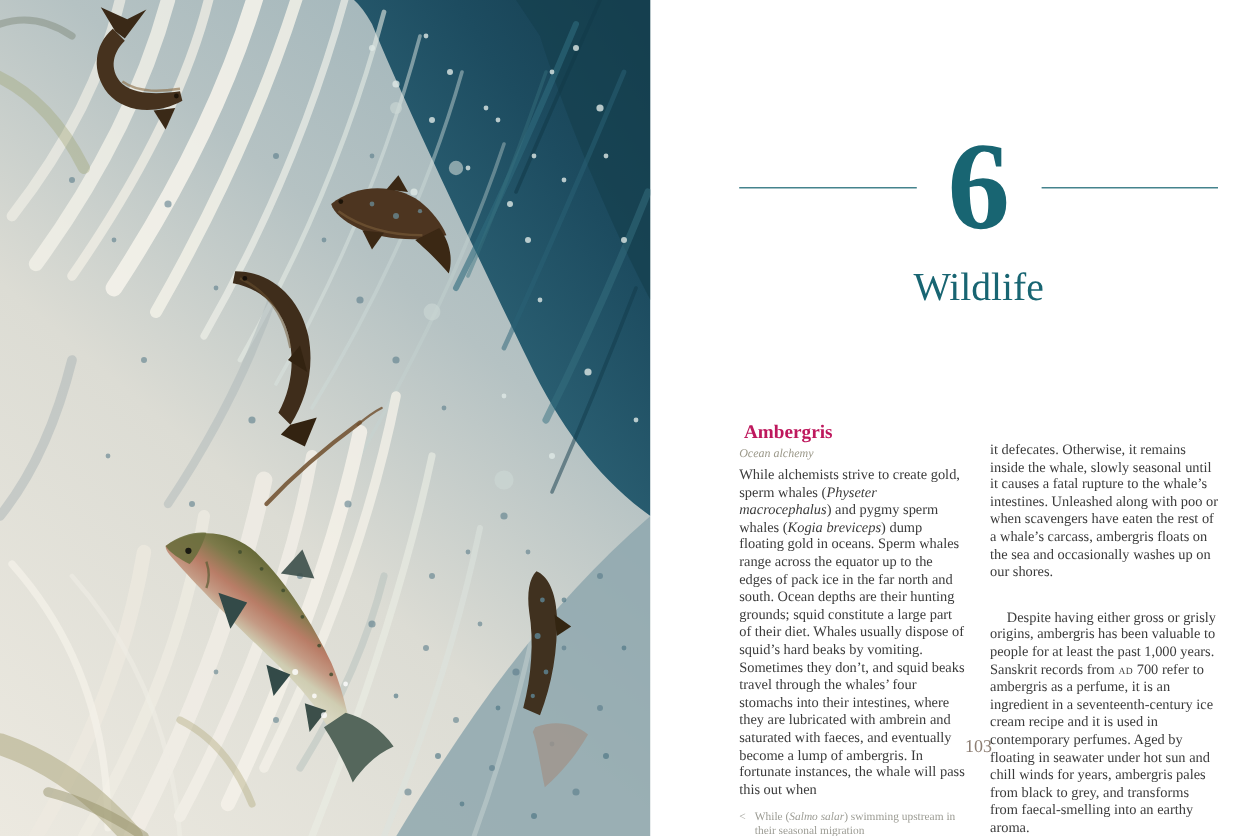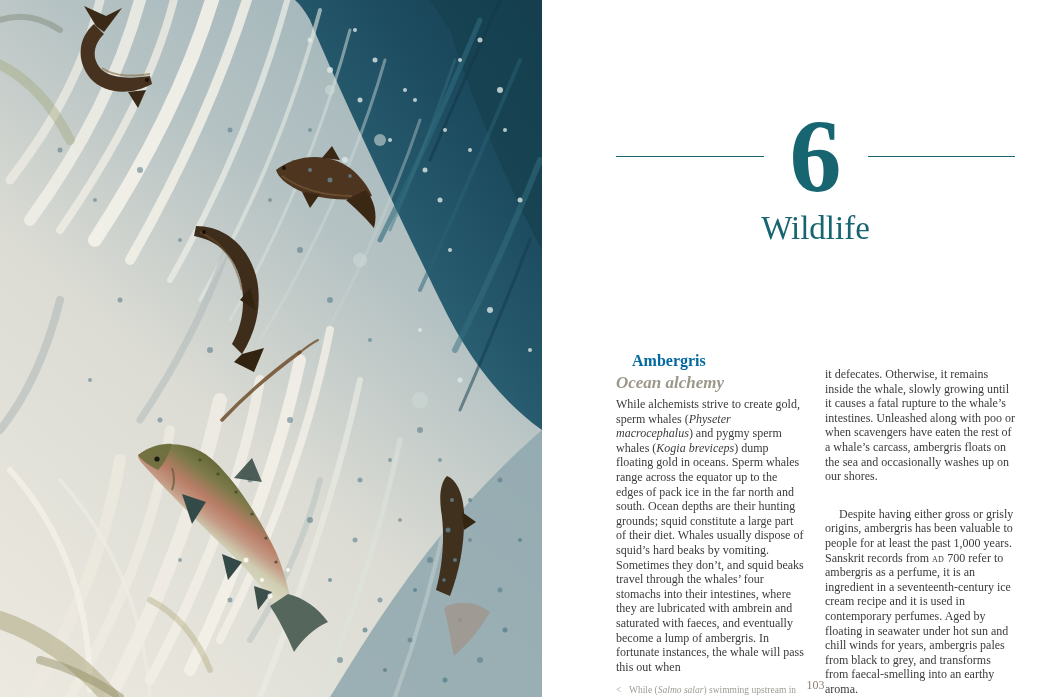--- a/index.html
+++ b/index.html
@@ -9,39 +9,39 @@
   
   .illustration { width:542px; height:697px; flex:none; overflow:hidden; }
   .illustration svg { display:block; }
 
   
   .page { position:relative; flex:1; box-sizing:border-box; }
   .chapter-head { position:absolute; top:108px; left:74px; right:25px;
                   display:flex; align-items:center; justify-content:center; gap:26px; height:96px; }
   .rule { flex:1; height:1px; background:#186572; }
   .chapter-number { font-size:104px; line-height:96px; font-weight:bold; color:#186572; }
-  .chapter-title { position:absolute; top:210px; left:74px; right:25px;
+  .chapter-title { position:absolute; top:222px; left:74px; right:25px;
                    text-align:center; font-size:33px; color:#186572; }
 
   .article { position:absolute; top:352px; left:74px; right:25px; display:flex; gap:19px; }
   .col { width:190px; flex:none; }
-  .article-heading { margin:0 0 3px 16px; font-size:16px; font-weight:bold; color:#0369a1; }
-  .article-subtitle { font-style:italic; font-size:17px; color:#9b9889; margin:0 0 4px 0;font-weight:bold; }
+  .article-heading { margin:0 0 3px 4px; font-size:16px; font-weight:bold; color:#be185d; }
+  .article-subtitle { font-style:italic; font-size:10px; color:#9b9889; margin:0 0 4px 0; }
   .body-p { margin:0; font-size:12px; line-height:14.6px; color:#3b3b3b; }
   .body-p.indent { text-indent:14px;margin-top:23px; }
   .seg-i { font-style:italic;text-align:right; }
   .seg-sc { font-variant:small-caps; letter-spacing:0.03em; }
   .col-right { padding-top:15px; }
 
   .caption { position:relative; margin-top:10px; padding-left:13px;
              font-size:9.5px; line-height:12px; color:#9c9c94; }
   .caption-marker { position:absolute; left:0; top:0; }
 
-  .page-number { position:absolute; top:678px; left:74px; right:25px;
-                 text-align:center; font-size:12px; color:#8d7e73; }
+  .page-number { position:absolute; top:615px; left:74px; right:25px;
+                 text-align:center; font-size:15px; color:#8d7e73; }
 </style>
 </head>
 <body>
 
 <div class="spread">
 
   <div class="illustration">
     <svg width="542" height="697" viewBox="0 0 542 697" xmlns="http://www.w3.org/2000/svg">
       <defs>
         <linearGradient id="bgGrad" x1="0" y1="697" x2="542" y2="60" gradientUnits="userSpaceOnUse">
@@ -293,21 +293,21 @@
         <div class="article-subtitle">Ocean alchemy</div>
         <div>
             <p class="body-p"><span>While alchemists strive to create gold, sperm whales (</span><span class="seg-i">Physeter macrocephalus</span><span>) and pygmy sperm whales (</span><span class="seg-i">Kogia breviceps</span><span>) dump floating gold in oceans. Sperm whales range across the equator up to the edges of pack ice in the far north and south. Ocean depths are their hunting grounds; squid constitute a large part of their diet. Whales usually dispose of squid’s hard beaks by vomiting. Sometimes they don’t, and squid beaks travel through the whales’ four stomachs into their intestines, where they are lubricated with ambrein and saturated with faeces, and eventually become a lump of ambergris. In fortunate instances, the whale will pass this out when</span></p>
           </div>
         <div class="caption">
           <span class="caption-marker">&lt;</span>
           <span><span>While (</span><span class="seg-i">Salmo salar</span><span>) swimming upstream in their seasonal migration</span></span>
         </div>
       </div>
       <div class="col col-right">
-          <p class="body-p"><span>it defecates. Otherwise, it remains inside the whale, slowly growing until it causes a fatal rupture to the whale’s intestines. Unleashed along with poo or when scavengers have eaten the rest of a whale’s carcass, ambergris floats on the sea and occasionally washes up on our shores.</span></p>
+          <p class="body-p"><span>it defecates. Otherwise, it remains inside the whale, slowly seasonal until it causes a fatal rupture to the whale’s intestines. Unleashed along with poo or when scavengers have eaten the rest of a whale’s carcass, ambergris floats on the sea and occasionally washes up on our shores.</span></p>
           <p class="body-p indent"><span>Despite having either gross or grisly origins, ambergris has been valuable to people for at least the past 1,000 years. Sanskrit records from </span><span class="seg-sc">ad</span><span> 700 refer to ambergris as a perfume, it is an ingredient in a seventeenth-century ice cream recipe and it is used in contemporary perfumes. Aged by floating in seawater under hot sun and chill winds for years, ambergris pales from black to grey, and transforms from faecal-smelling into an earthy aroma.</span></p>
           <p class="body-p indent"><span>Formed infrequently, taking been to</span></p>
         </div>
     </div>
 
     <div class="page-number">103</div>
   </div>
 
 </div>
 

